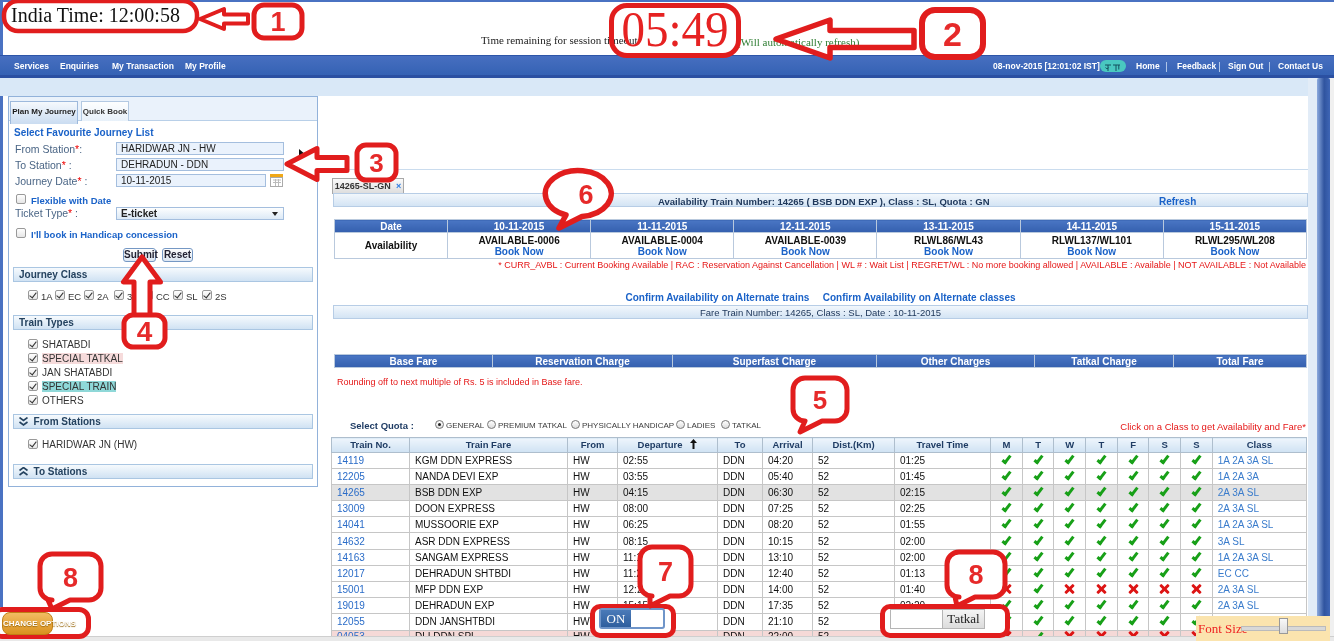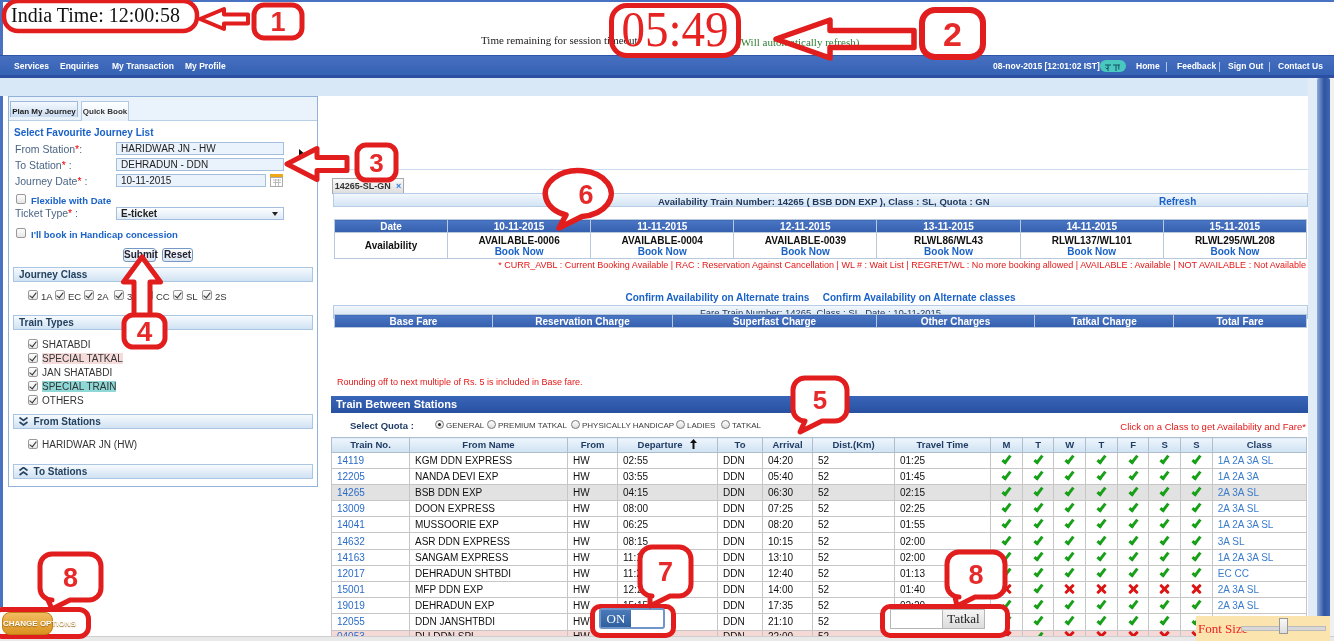--- a/index.html
+++ b/index.html
@@ -12,42 +12,42 @@
 #big549 span{font-family:"Liberation Serif",serif;font-size:50px;color:#e62222;line-height:42px;display:inline-block;transform:scaleX(0.94);transform-origin:center}
 #greentxt{left:737px;top:36px;font-family:"Liberation Serif",serif;font-size:11px;color:#2e7d32}
 #nav{left:0;top:55px;width:1334px;height:23px;background:linear-gradient(#476fc0,#3562b4);border-top:1px solid #2d55a8;border-bottom:3px solid #2b50a2}
 #nav .it{position:absolute;top:5px;color:#fff;font-weight:bold;font-size:8.5px;white-space:nowrap}
 #nav .sep{position:absolute;top:4px;color:#bcd0ee;font-size:11px}
 #pill{position:absolute;left:1100px;top:4px;width:26px;height:12px;background:#49c8c0;border-radius:6px}
 #strip{left:0;top:78px;width:1334px;height:18px;background:#d9e8f7}
 
 #lpanel{left:8px;top:96px;width:310px;height:391px;background:#fff;border:1px solid #92b2da;font-size:10px}
 #tabrow{left:0px;top:0px;width:308px;height:24px;background:#eaf2fb;border-bottom:1px solid #b8cfe8}
-.tab1{position:absolute;left:1px;top:4px;width:68px;height:16px;background:linear-gradient(#f5f9fd,#cadcf1);border:1px solid #9db9dc;border-bottom:none;font-size:8px;font-weight:bold;color:#1a1a1a;text-align:center;line-height:19px;white-space:nowrap}
+.tab1{position:absolute;left:1px;top:4px;width:68px;height:23px;background:linear-gradient(#f5f9fd,#cadcf1);border:1px solid #9db9dc;border-bottom:none;font-size:8px;font-weight:bold;color:#1a1a1a;text-align:center;line-height:19px;white-space:nowrap}
 .tab2{position:absolute;left:72px;top:4px;width:48px;height:20px;background:linear-gradient(#fdfefe,#e8f1fa);border:1px solid #b3c9e2;border-bottom:none;font-size:8px;font-weight:bold;color:#333;text-align:center;line-height:19px;white-space:nowrap}
 .bluelink{color:#1a62c8;font-weight:bold;font-size:9.5px;white-space:nowrap}
 .lbl{position:absolute;color:#4a6585;font-size:10.5px;white-space:nowrap}
 .lbl em{color:#e00;font-style:normal}
 .inp{position:absolute;left:107px;width:168px;height:13px;background:#eaf2fc;border:1px solid #a4bede;font-size:10px;color:#222;line-height:11px;padding-left:4px;white-space:nowrap}
 .cb{position:absolute;width:10px;height:10px;background:linear-gradient(#fefefe,#e6e6e6);border:1px solid #999;border-radius:2px}
 .cb.on::after{content:"";position:absolute;left:2px;top:0px;width:3px;height:6px;border-right:1.6px solid #333;border-bottom:1.6px solid #333;transform:rotate(38deg)}
 .hdrbar{position:absolute;left:4px;width:300px;height:15px;background:linear-gradient(#f6fafd,#d0e2f3);border:1px solid #aac6e2;color:#24425f;font-weight:bold;font-size:10px;line-height:14px;padding-left:5px}
 .btn{position:absolute;height:14px;background:linear-gradient(#fdfdfd,#dce6f2);border:1px solid #7598c4;border-radius:3px;font-size:10px;font-weight:bold;color:#223;text-align:center;line-height:12px}
 
 #rtab{left:332px;top:178px;width:72px;height:16px;background:linear-gradient(#fafafa,#dedede);border:1px solid #a8a8a8;font-size:9px;font-weight:bold;color:#333;line-height:15px;text-align:center;white-space:nowrap}
 #avbar{left:333px;top:193px;width:975px;height:14px;background:linear-gradient(#f2f7fc,#d4e4f4);border:1px solid #b7cde6;font-size:9.5px;font-weight:bold;color:#20395c;line-height:13px}
 #avtable{left:334px;top:219px;width:973px;border-collapse:collapse;table-layout:fixed;font-size:10px}
 #avtable td{border:1px solid #b9c9dd;text-align:center}
 #avtable tr.h td{background:linear-gradient(#4a76c4,#345fae);color:#fff;font-weight:bold;height:13px;font-size:10px}
 #avtable tr.d td{height:26px;color:#111;font-size:10px}
 .bn{color:#1a62c8;font-weight:bold;font-size:10px}
 #legend{left:0px;top:260px;width:1306px;text-align:right;font-size:9px;color:#e51717;white-space:nowrap}
 #conflinks{left:333px;top:287px;width:975px;text-align:center}
 #farebar{left:333px;top:305px;width:975px;height:14px;background:linear-gradient(#f2f7fc,#d4e4f4);border:1px solid #b7cde6;text-align:center;font-size:9.5px;font-weight:normal;color:#20395c;line-height:13px}
-#faretable{left:334px;top:314px;width:973px;border-collapse:collapse;table-layout:fixed;font-size:10px}
+#faretable{left:334px;top:354px;width:973px;border-collapse:collapse;table-layout:fixed;font-size:10px}
 #faretable td{border:1px solid #b9c9dd;text-align:center}
 #faretable tr.h td{background:linear-gradient(#4a76c4,#345fae);color:#fff;font-weight:bold;height:13px;font-size:10px}
 #faretable tr.d td{height:13px;color:#111;font-weight:bold}
 #rnote{left:337px;top:377px;font-size:9px;color:#e51717}
 #tbsbar{left:331px;top:396px;width:979px;height:17px;background:linear-gradient(#3a66ba,#27509f);color:#fff;font-weight:bold;font-size:11px;line-height:16px;padding-left:5px}
 #quota{left:331px;top:413px;width:979px;height:24px;background:#fff}
 .radio{position:absolute;width:9px;height:9px;border:1px solid #777;border-radius:50%;background:linear-gradient(#fff,#ddd)}
 .radio.on::after{content:"";position:absolute;left:2px;top:2px;width:3px;height:3px;border-radius:50%;background:#222}
 .qlbl{position:absolute;top:8px;font-size:8px;color:#3a3a3a;white-space:nowrap}
 #clickcls{position:absolute;left:0;top:8px;width:975px;text-align:right;font-size:9.5px;color:#e51717}
@@ -225,21 +225,20 @@
           <td>Base Fare</td>
           <td>Reservation Charge</td>
           <td>Superfast Charge</td>
           <td>Other Charges</td>
           <td>Tatkal Charge</td>
           <td>Total Fare</td>
         </tr>
 </tbody>
     </table>
 <div class="ab" id="rnote">Rounding off to next multiple of Rs. 5 is included in Base fare.</div>
-<div class="ab" id="tbsbar">Train Between Stations</div>
 <div class="ab" id="quota">
  <span class="qlbl" style="left:19px;top:7px;font-weight:bold;color:#1f3c64;font-size:9.5px">Select Quota :</span>
  <span class="radio on" style="left:104px;top:7px"></span>
       <span class="qlbl" style="left:115px">GENERAL</span>
  <span class="radio" style="left:156px;top:7px"></span>
       <span class="qlbl" style="left:167px">PREMIUM TATKAL</span>
  <span class="radio" style="left:240px;top:7px"></span>
       <span class="qlbl" style="left:251px">PHYSICALLY HANDICAP</span>
  <span class="radio" style="left:345px;top:7px"></span>
       <span class="qlbl" style="left:356px">LADIES</span>
@@ -262,21 +261,21 @@
         <col style="width:31.7px">
         <col style="width:31.7px">
         <col style="width:31.7px">
         <col style="width:31.7px">
         <col style="width:31.7px">
         <col>
       </colgroup>
 <tbody>
         <tr class="h">
           <td>Train No.</td>
-          <td>From Name</td>
+          <td>Train Fare</td>
           <td>From</td>
           <td>Departure&nbsp;&nbsp;&nbsp;<svg width="7" height="10" style="vertical-align:-1px">
               <path d="M3.5 0 L7 4 H4.5 V10 H2.5 V4 H0 Z" fill="#111"></path>
             </svg></td>
           <td>To</td>
           <td>Arrival</td>
           <td>Dist.(Km)</td>
           <td>Travel Time</td>
           <td>M</td>
           <td>T</td>

